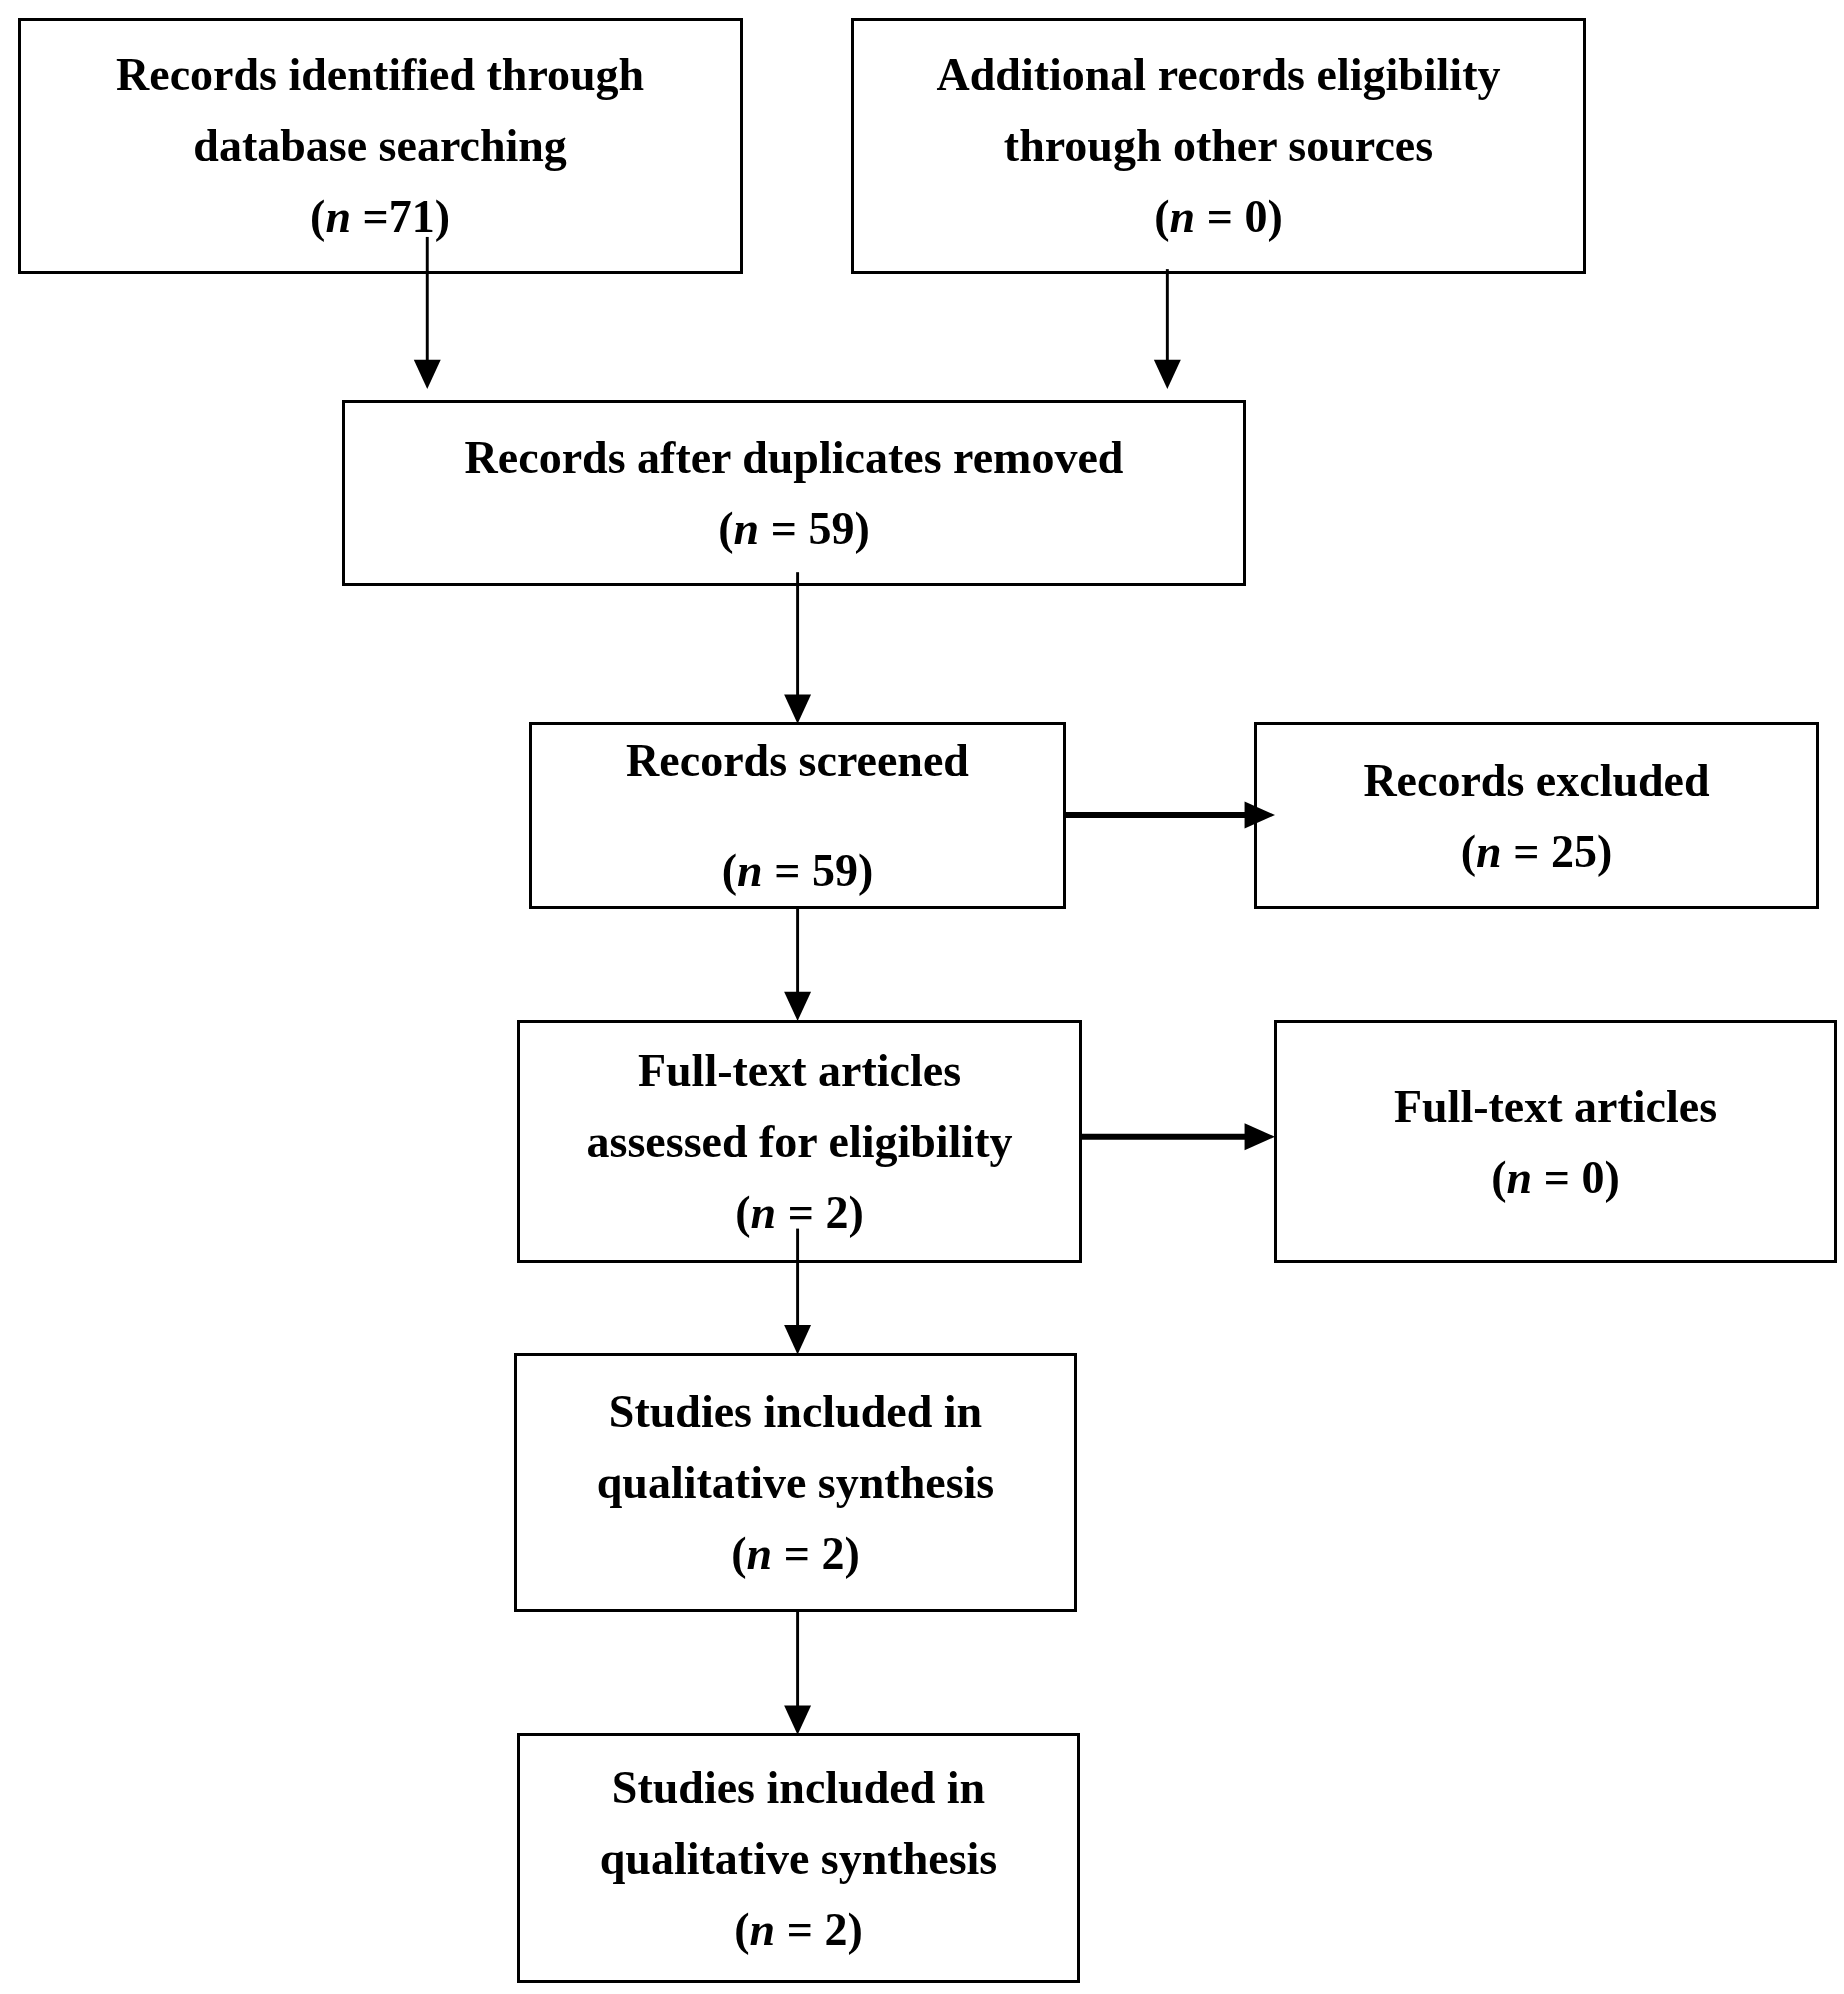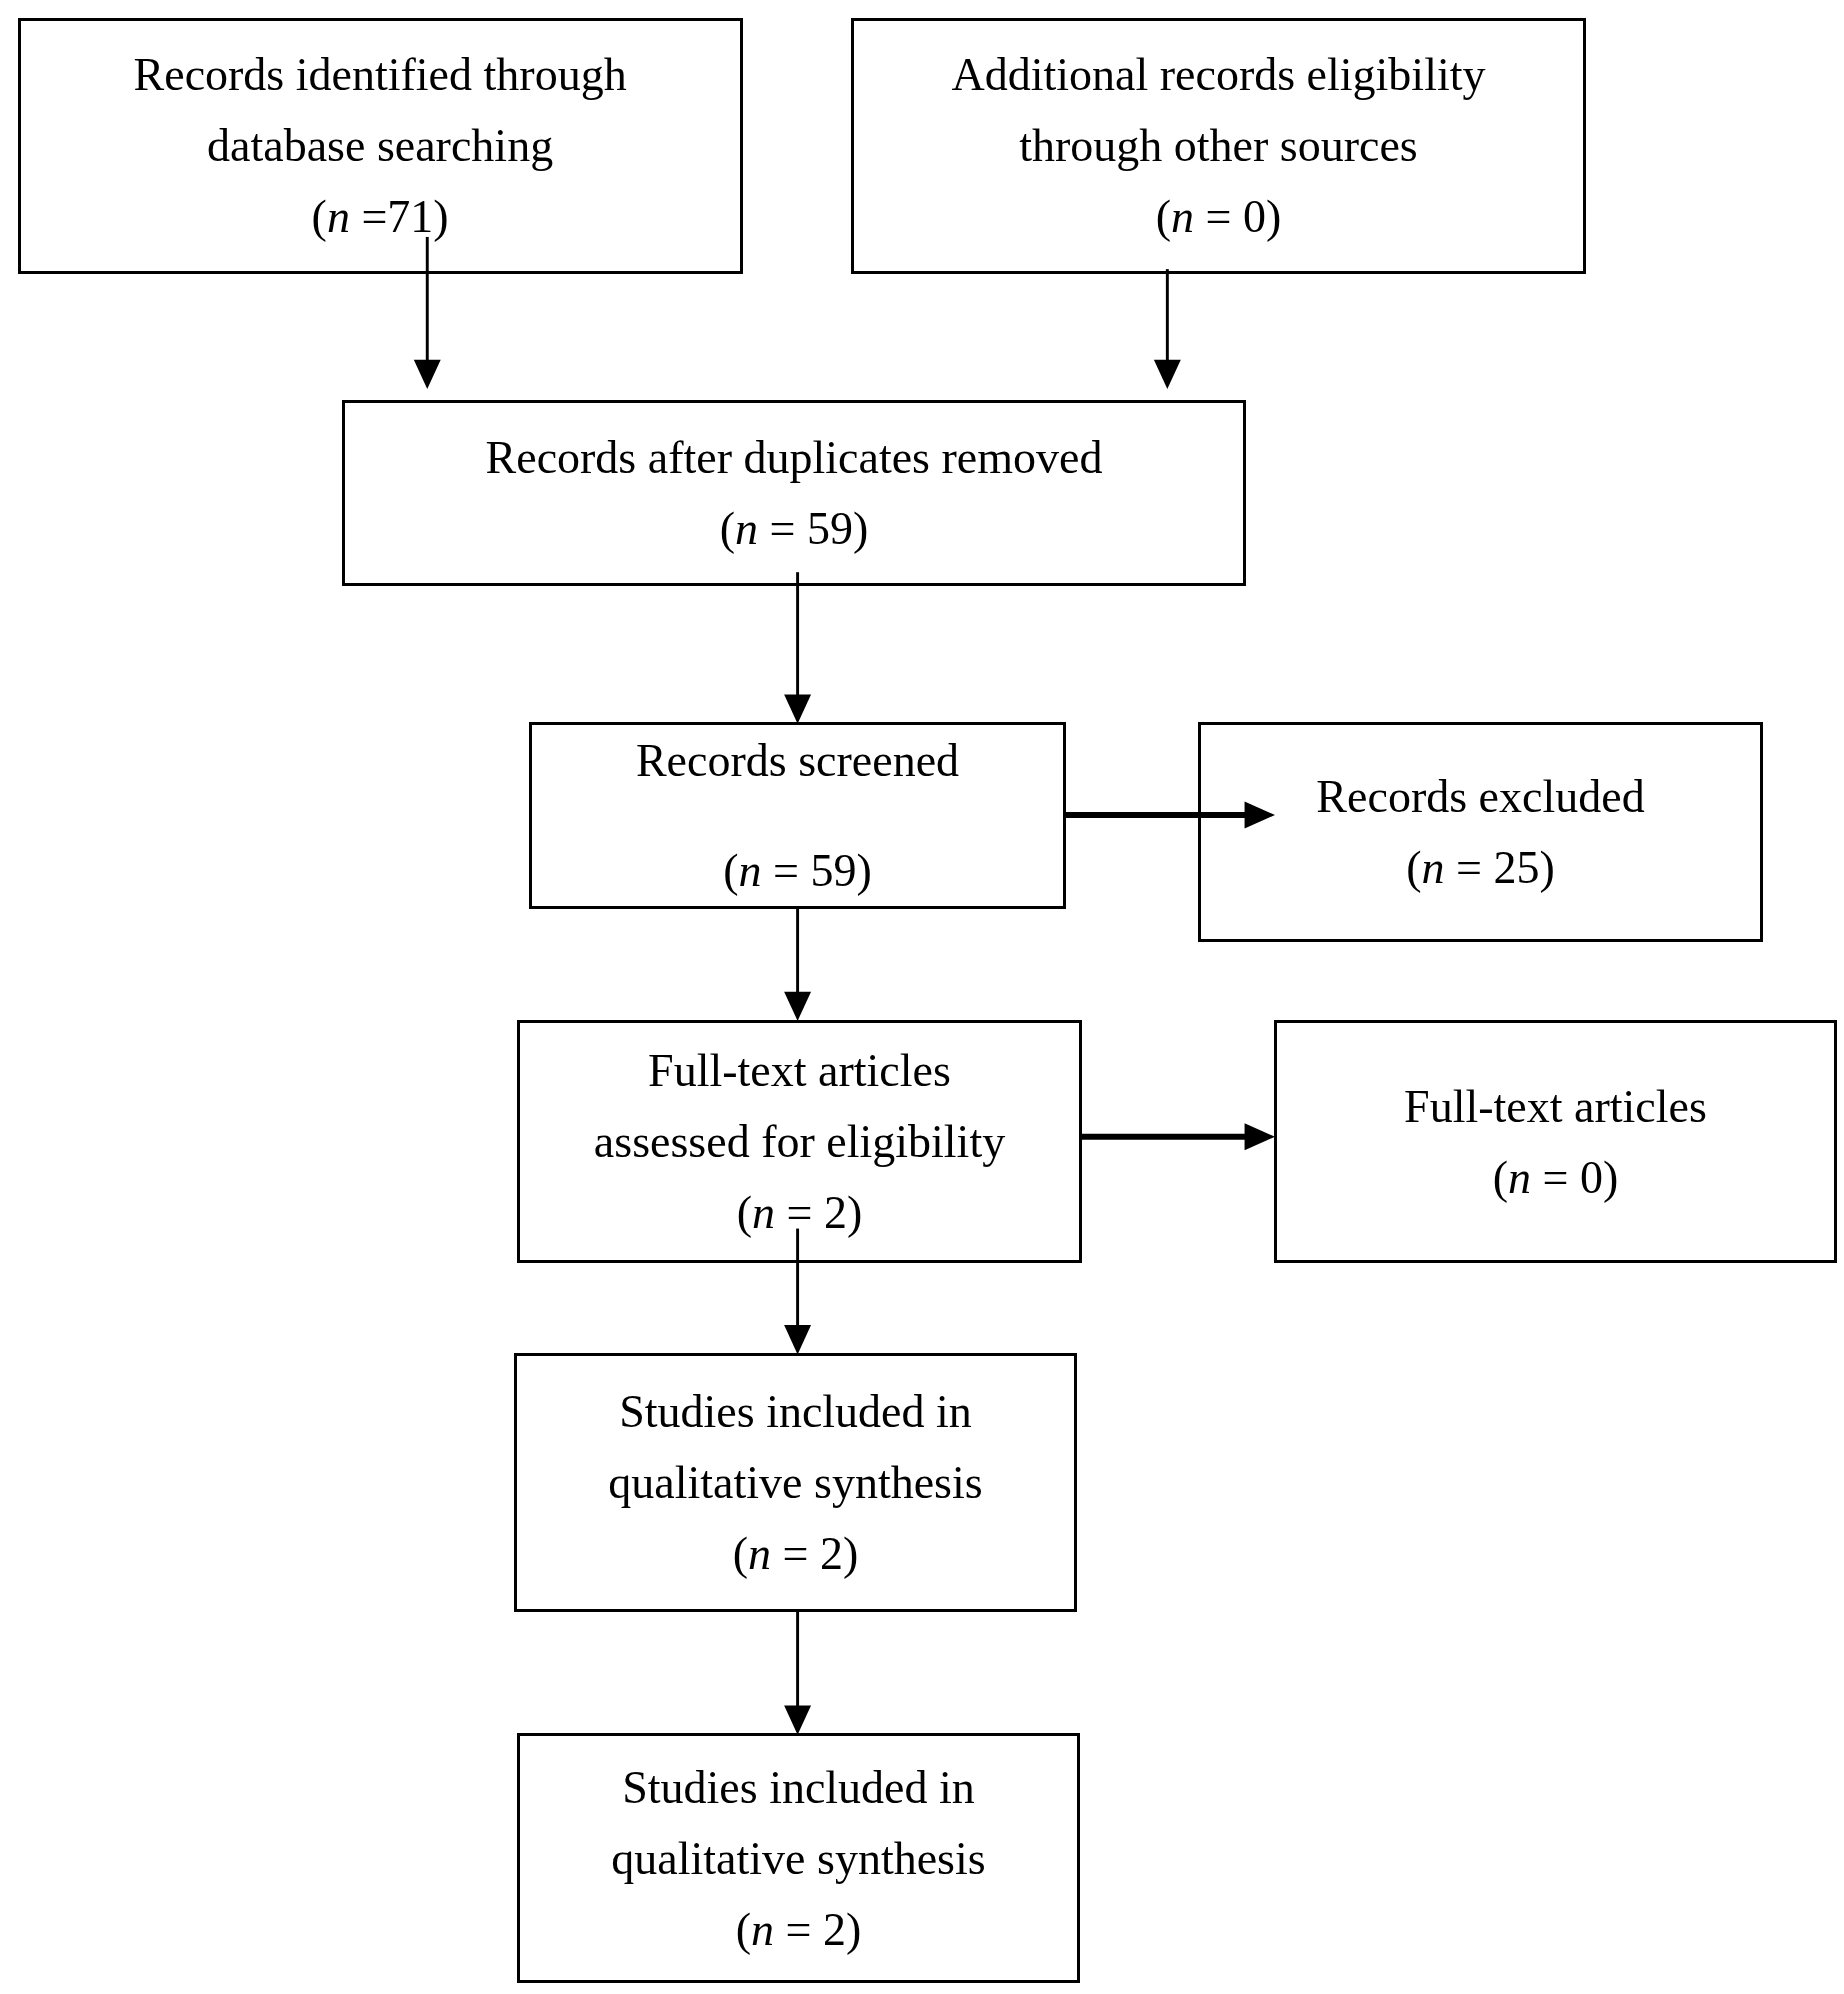--- a/index.html
+++ b/index.html
@@ -23,34 +23,34 @@
     background:#ffffff;
     display:flex;
     flex-direction:column;
     justify-content:center;
     align-items:center;
     text-align:center;
     font-size:46px;
     line-height:71px;
     z-index:1;
   }
-  .box .line{ white-space:nowrap; }
+  .box .line{ white-space:nowrap;font-weight:bold; }
   .box .count i{ font-style:italic; }
   #arrow-layer{
     position:absolute;
     left:0; top:0;
     z-index:2;
     pointer-events:none;
   }
   
   #box-0{left:17.6px;   top:17.6px;   width:725px; height:256px;}
   #box-1{left:851px; top:17.6px;   width:735px; height:256px;}
   #box-2{left:342px;  top:400px;  width:904px; height:186px;}
   #box-3{left:529px;  top:722px; width:537px;  height:187px;justify-content:space-between;}
-  #box-4{left:1198px; top:722px; width:565px;  height:220px;}
+  #box-4{left:1254px; top:722px; width:565px;  height:187px;}
   #box-5{left:517px;  top:1020px; width:565px;  height:243px;}
   #box-6{left:1274px; top:1020px; width:563px;  height:243px;}
   #box-7{left:514px;  top:1353px; width:563px;  height:259px;}
   #box-8{left:517px;  top:1733px; width:563px;  height:250px;}
 </style>
 </head>
 <body>
 
 <div id="canvas">
 

